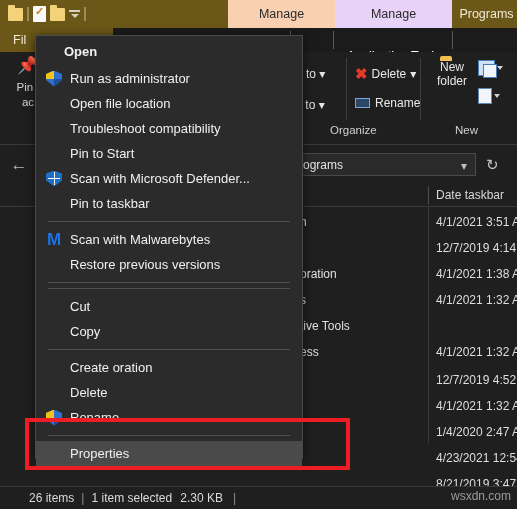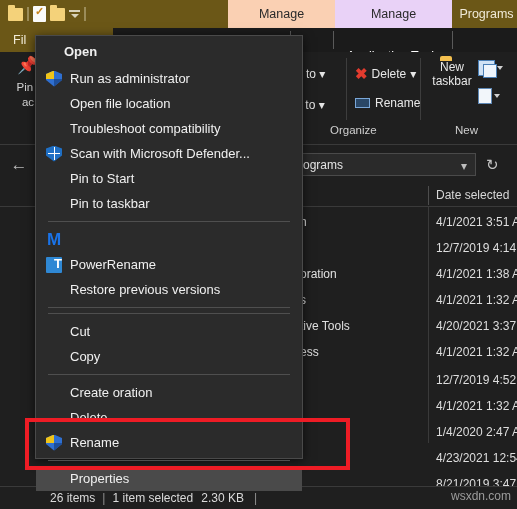--- a/index.html
+++ b/index.html
@@ -159,21 +159,21 @@
 
   .tree-hint{ position:absolute; left:35px; width:14px; height:1px; background:#4a4a4a; }
   .tree-chev{ position:absolute; left:36px; font-size:13px; color:#9a9a9a; }
 
   
   .statusbar{
     position:absolute; left:0; top:486px; width:517px; height:23px;
     background:#1f1f1f; border-top:1px solid #3a3a3a;
     display:flex; align-items:center; font-size:12px; color:#dadada;
   }
-  .sb-items{ padding-left:18px;margin-left:32px; }
+  .sb-items{ padding-left:29px; }
   .sb-sep{ padding:0 7px; color:#8e8e8e; }
   .sb-sel{ }
   .sb-size{ padding-left:8px; }
   .sb-sep2{ padding-left:10px; color:#8e8e8e; }
   .watermark{
     position:absolute; right:6px; top:489px; font-size:12px; color:#9c9c9c;
   }
 
   
   .ctxmenu{
@@ -295,21 +295,21 @@
     <span class="rename-ico"></span>
     <span>Rename</span>
   </div>
   <div class="rb-organize-lbl">Organize</div>
 
   <div class="rb-vsep" style="left:420px;"></div>
 
   <div class="rb-new">
     <span class="folder-big"></span>
     <span>New</span><br>
-    <span>taskbar</span>
+    <span>folder</span>
   </div>
   <div class="rb-newitem">
     <span class="multidoc"></span>
     <span class="caret-sm"></span>
   </div>
   <div class="rb-easyaccess">
     <span class="singledoc"></span>
     <span class="caret-sm"></span>
   </div>
   <div class="rb-new-lbl">New</div>
@@ -320,21 +320,21 @@
   <div class="addr-box">
     <span>ograms</span>
     <span class="addr-caret">▾</span>
   </div>
   <div class="refresh-ico">↻</div>
 </div>
 
 <div class="filepane">
   <div class="col-header">
     <div class="ch-divider"></div>
-    <div class="ch-date">Date selected</div>
+    <div class="ch-date">Date taskbar</div>
   </div>
   <div class="grid-vline"></div>
 
   <div id="rows-container">
       <div class="frow" style="top: 25px;">
         <span class="fname">n</span>
         <span class="fdate">4/1/2021 3:51 A</span>
       </div>
       <div class="frow" style="top: 51px;">
         <span class="fname"></span>
@@ -343,21 +343,20 @@
       <div class="frow" style="top: 77px;">
         <span class="fname">oration</span>
         <span class="fdate">4/1/2021 1:38 A</span>
       </div>
       <div class="frow" style="top: 103px;">
         <span class="fname">s</span>
         <span class="fdate">4/1/2021 1:32 A</span>
       </div>
       <div class="frow" style="top: 129px;">
         <span class="fname">tive Tools</span>
-        <span class="fdate">4/20/2021 3:37</span>
       </div>
       <div class="frow" style="top: 155px;">
         <span class="fname">ess</span>
         <span class="fdate">4/1/2021 1:32 A</span>
       </div>
       <div class="frow" style="top: 183px;">
         <span class="fname"></span>
         <span class="fdate">12/7/2019 4:52</span>
       </div>
       <div class="frow" style="top: 209px;">
@@ -403,36 +402,33 @@
         <span class="mico ico-shield-uac"></span>
         <span>Run as administrator</span>
       </div>
       <div class="mi">
         <span>Open file location</span>
       </div>
       <div class="mi">
         <span>Troubleshoot compatibility</span>
       </div>
       <div class="mi">
+        <span>Pin to Start</span>
+      </div>
+      <div class="mi">
         <span class="mico ico-defender"></span>
         <span>Scan with Microsoft Defender...</span>
       </div>
       <div class="mi">
-        <span>Pin to Start</span>
-      </div>
-      <div class="mi">
         <span>Pin to taskbar</span>
       </div>
       <div class="msep"></div>
       <div class="mi">
         <span class="mico ico-mb">M</span>
-      </div>
-      <div class="mi">
-        <span class="mico ico-pr"></span>
-        <span>PowerRename</span>
+        <span>Scan with Malwarebytes</span>
       </div>
       <div class="mi">
         <span>Restore previous versions</span>
       </div>
       <div class="msep"></div>
       <div class="msep"></div>
       <div class="mi">
         <span>Cut</span>
       </div>
       <div class="mi">

